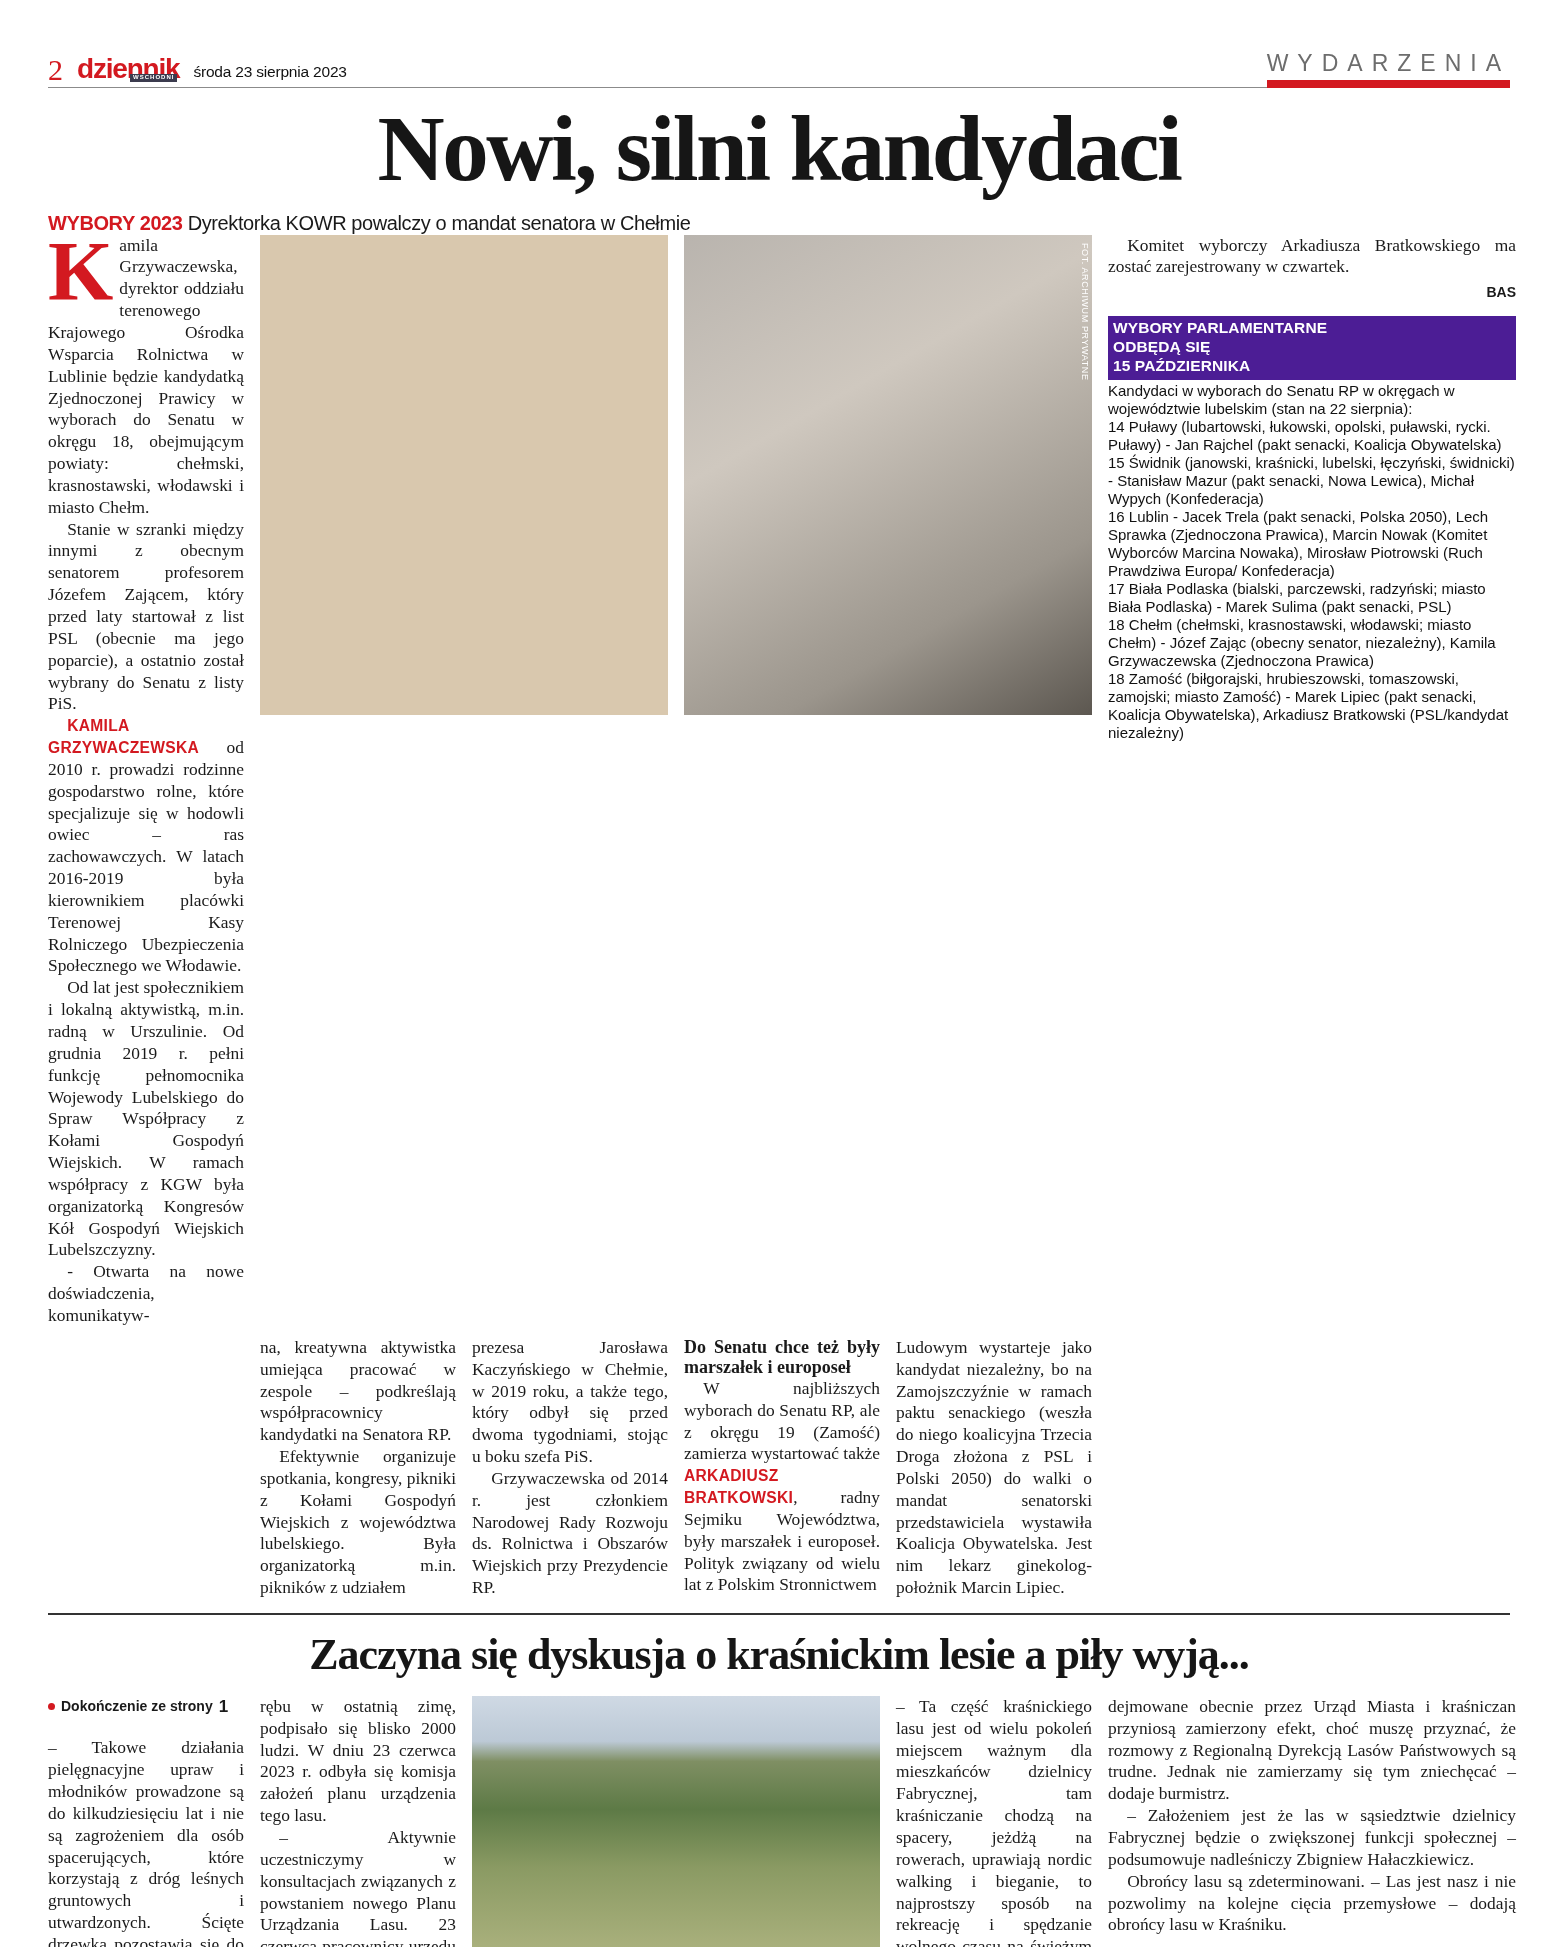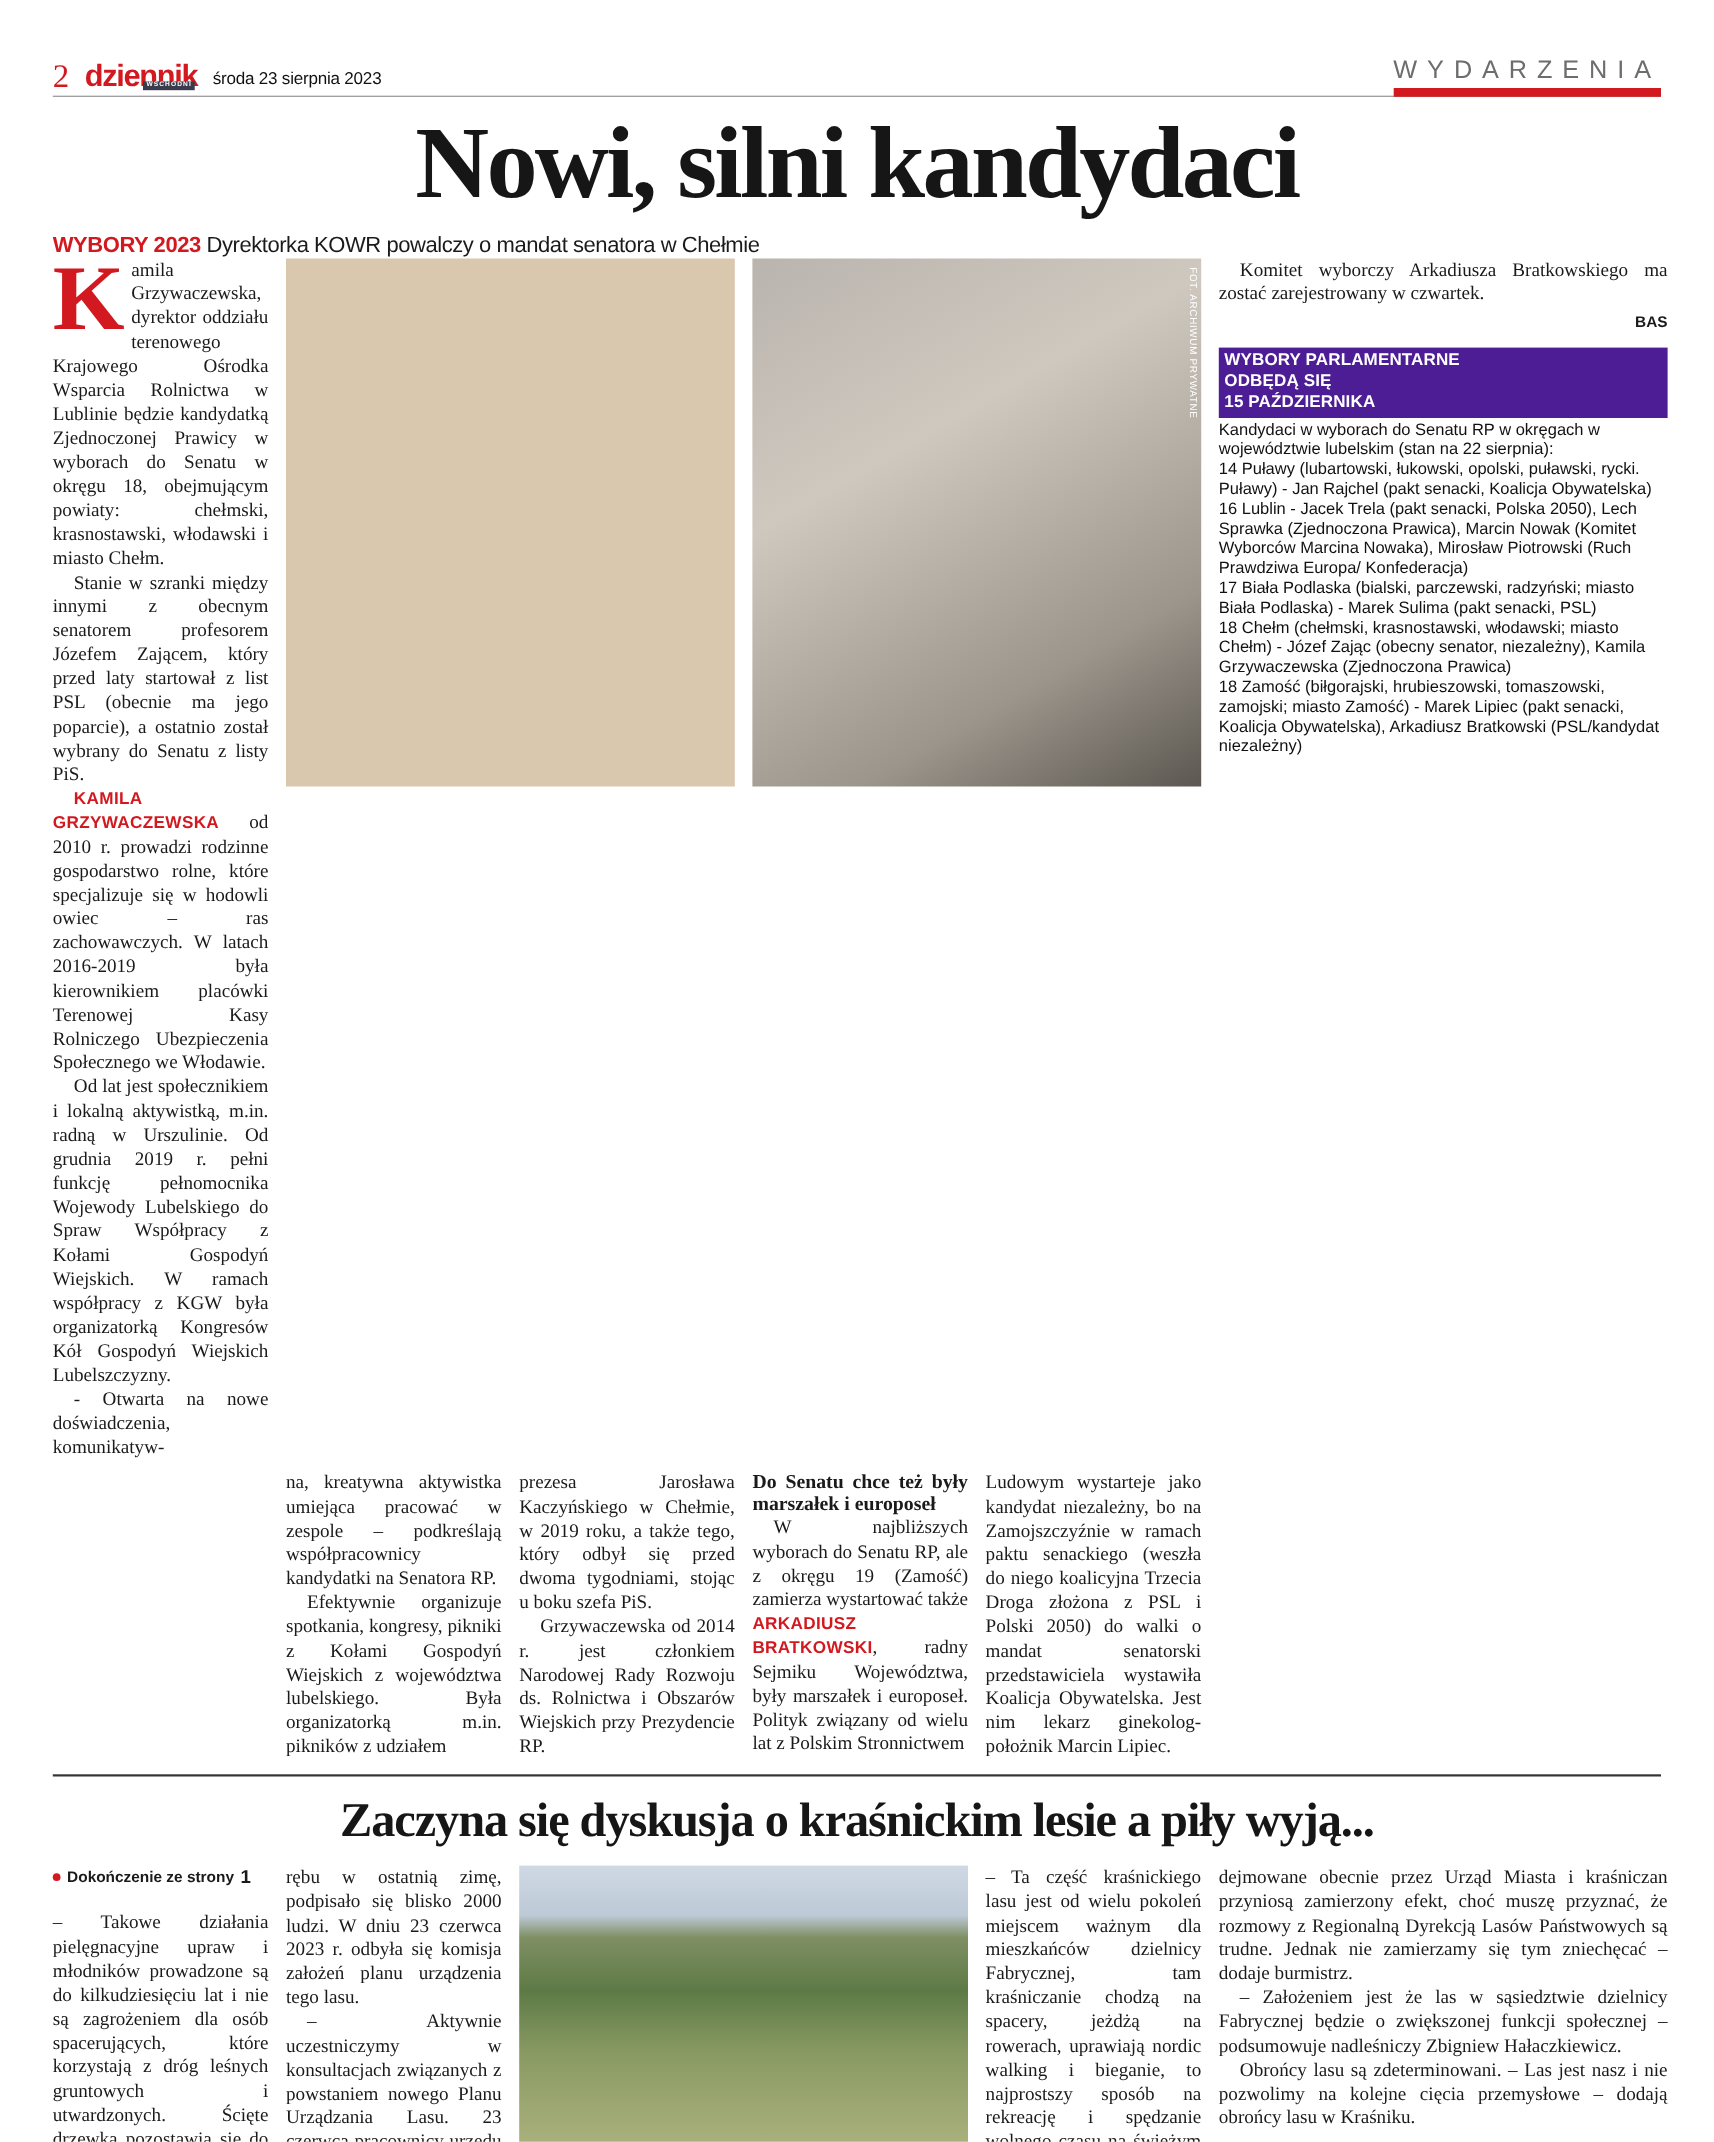--- a/index.html
+++ b/index.html
@@ -230,20 +230,21 @@
 
       <div class="redbox">
         <div>WYBORY PARLAMENTARNE</div>
         <div>ODBĘDĄ SIĘ</div>
         <div>15 PAŹDZIERNIKA</div>
       </div>
 
       <div class="sidebar-body">
         <p>Kandydaci w wyborach do Senatu RP w okręgach w województwie lubelskim (stan na 22 sierpnia):</p>
         <p>14 Puławy (lubartowski, łukowski, opolski, puławski, rycki. Puławy) - Jan Rajchel (pakt senacki, Koalicja Obywatelska)</p>
+        <p>15 Świdnik (janowski, kraśnicki, lubelski, łęczyński, świdnicki) - Stanisław Mazur (pakt senacki, Nowa Lewica), Michał Wypych (Konfederacja)</p>
         <p>16 Lublin - Jacek Trela (pakt senacki, Polska 2050), Lech Sprawka (Zjednoczona Prawica), Marcin Nowak (Komitet Wyborców Marcina Nowaka), Mirosław Piotrowski (Ruch Prawdziwa Europa/ Konfederacja)</p>
         <p>17 Biała Podlaska (bialski, parczewski, radzyński; miasto Biała Podlaska) - Marek Sulima (pakt senacki, PSL)</p>
         <p>18 Chełm (chełmski, krasnostawski, włodawski; miasto Chełm) - Józef Zając (obecny senator, niezależny), Kamila Grzywaczewska (Zjednoczona Prawica)</p>
         <p>18 Zamość (biłgorajski, hrubieszowski, tomaszowski, zamojski; miasto Zamość) - Marek Lipiec (pakt senacki, Koalicja Obywatelska), Arkadiusz Bratkowski (PSL/kandydat niezależny)</p>
       </div>
     </div>
   </div>
 
   <div class="rule-thick"></div>
   <h2 class="headline2">Zaczyna się dyskusja o kraśnickim lesie a piły wyją...</h2>

